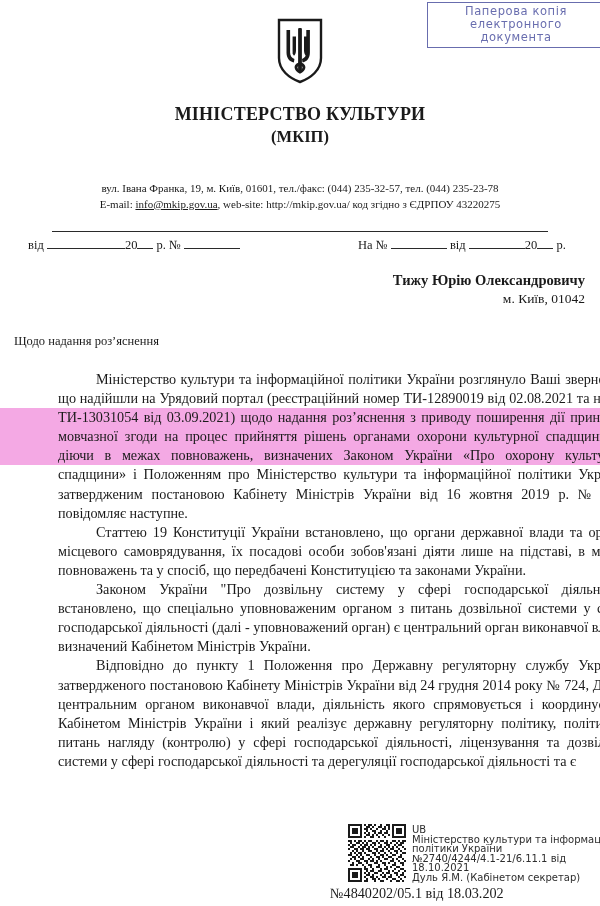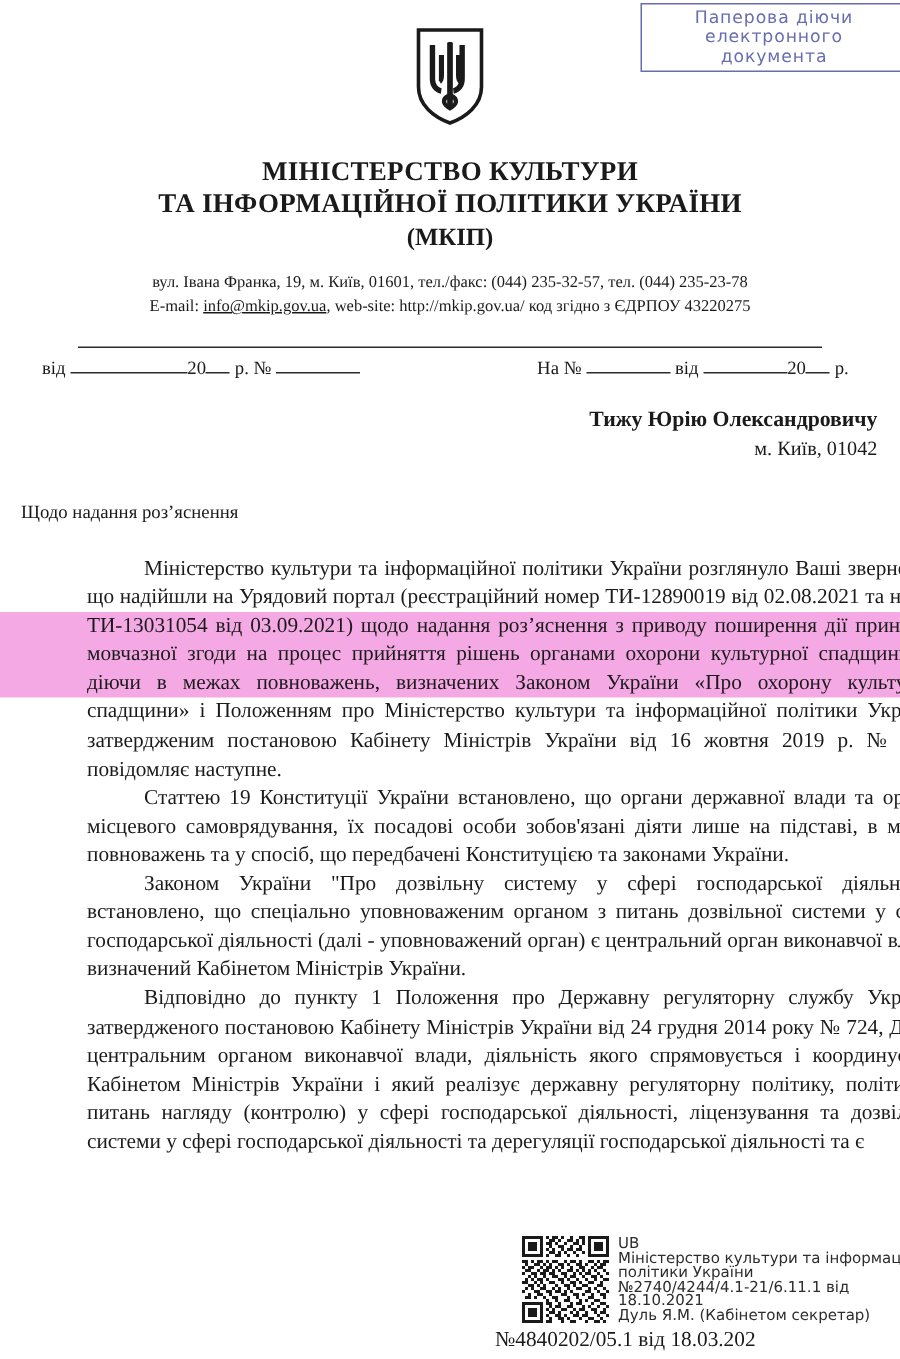--- a/index.html
+++ b/index.html
@@ -185,21 +185,21 @@
     font-size: 14.2px;
     line-height: 18px;
     white-space: nowrap;
     color: #1a1a1a;
   }
 </style>
 </head>
 <body>
 
 <div id="paper-copy-stamp" style="border-color: rgb(92, 97, 168); color: rgb(92, 97, 168);">
-  <div>Паперова діючи</div>
+  <div>Паперова копія</div>
   <div>електронного</div>
   <div>документа</div>
 </div>
 
 <div id="emblem">
   <svg width="46" height="66" viewBox="0 0 46 66" aria-hidden="true">
     <path d="M2 2 H44 V40 C44 52 34 60 23 64 C12 60 2 52 2 40 Z" fill="#ffffff" stroke="#1a1a1a" stroke-width="2.4"></path>
     <g fill="#1a1a1a">
       <rect x="21.1" y="10" width="3.8" height="42" rx="1"></rect>
       <path d="M9.5 12 h3.6 v22.5 c0 3.4 1.8 5.6 4.3 6.4 l-.5 3.6 c-4.6-1-7.4-4.6-7.4-10.1 Z"></path>
@@ -207,21 +207,20 @@
       <path d="M15.6 18.6 h3.4 v13.6 c0 2.6-.6 4.3-2 5.6 l-1.4-2.1 Z"></path>
       <path d="M30.4 18.6 h-3.4 v13.6 c0 2.6 .6 4.3 2 5.6 l1.4-2.1 Z"></path>
       <path d="M23 44.5 c-3 0-5.4 2.2-5.4 5 0 2.6 2.3 4.6 5.4 6.3 3.1-1.7 5.4-3.7 5.4-6.3 0-2.8-2.4-5-5.4-5 Z
                m0 3 c1.4 0 2.5 .9 2.5 2.1 0 1.2-1.1 2.2-2.5 2.2 s-2.5-1-2.5-2.2 c0-1.2 1.1-2.1 2.5-2.1 Z"></path>
     </g>
   </svg>
 </div>
 
 <div id="letterhead">
   <div class="org-line">МІНІСТЕРСТВО КУЛЬТУРИ</div>
-  <div class="org-line">ТА ІНФОРМАЦІЙНОЇ ПОЛІТИКИ УКРАЇНИ</div>
   <div class="org-abbr">(МКІП)</div>
 </div>
 
 <div id="contact-block">
   <div>вул. Івана Франка, 19, м. Київ, 01601, тел./факс: (044) 235-32-57, тел. (044) 235-23-78</div>
   <div><span>E-mail: </span><span class="u">info@mkip.gov.ua</span><span>,  web-site: </span><span>http://mkip.gov.ua/</span><span> код згідно з ЄДРПОУ 43220275</span></div>
 </div>
 
 <div id="header-rule"></div>
 

